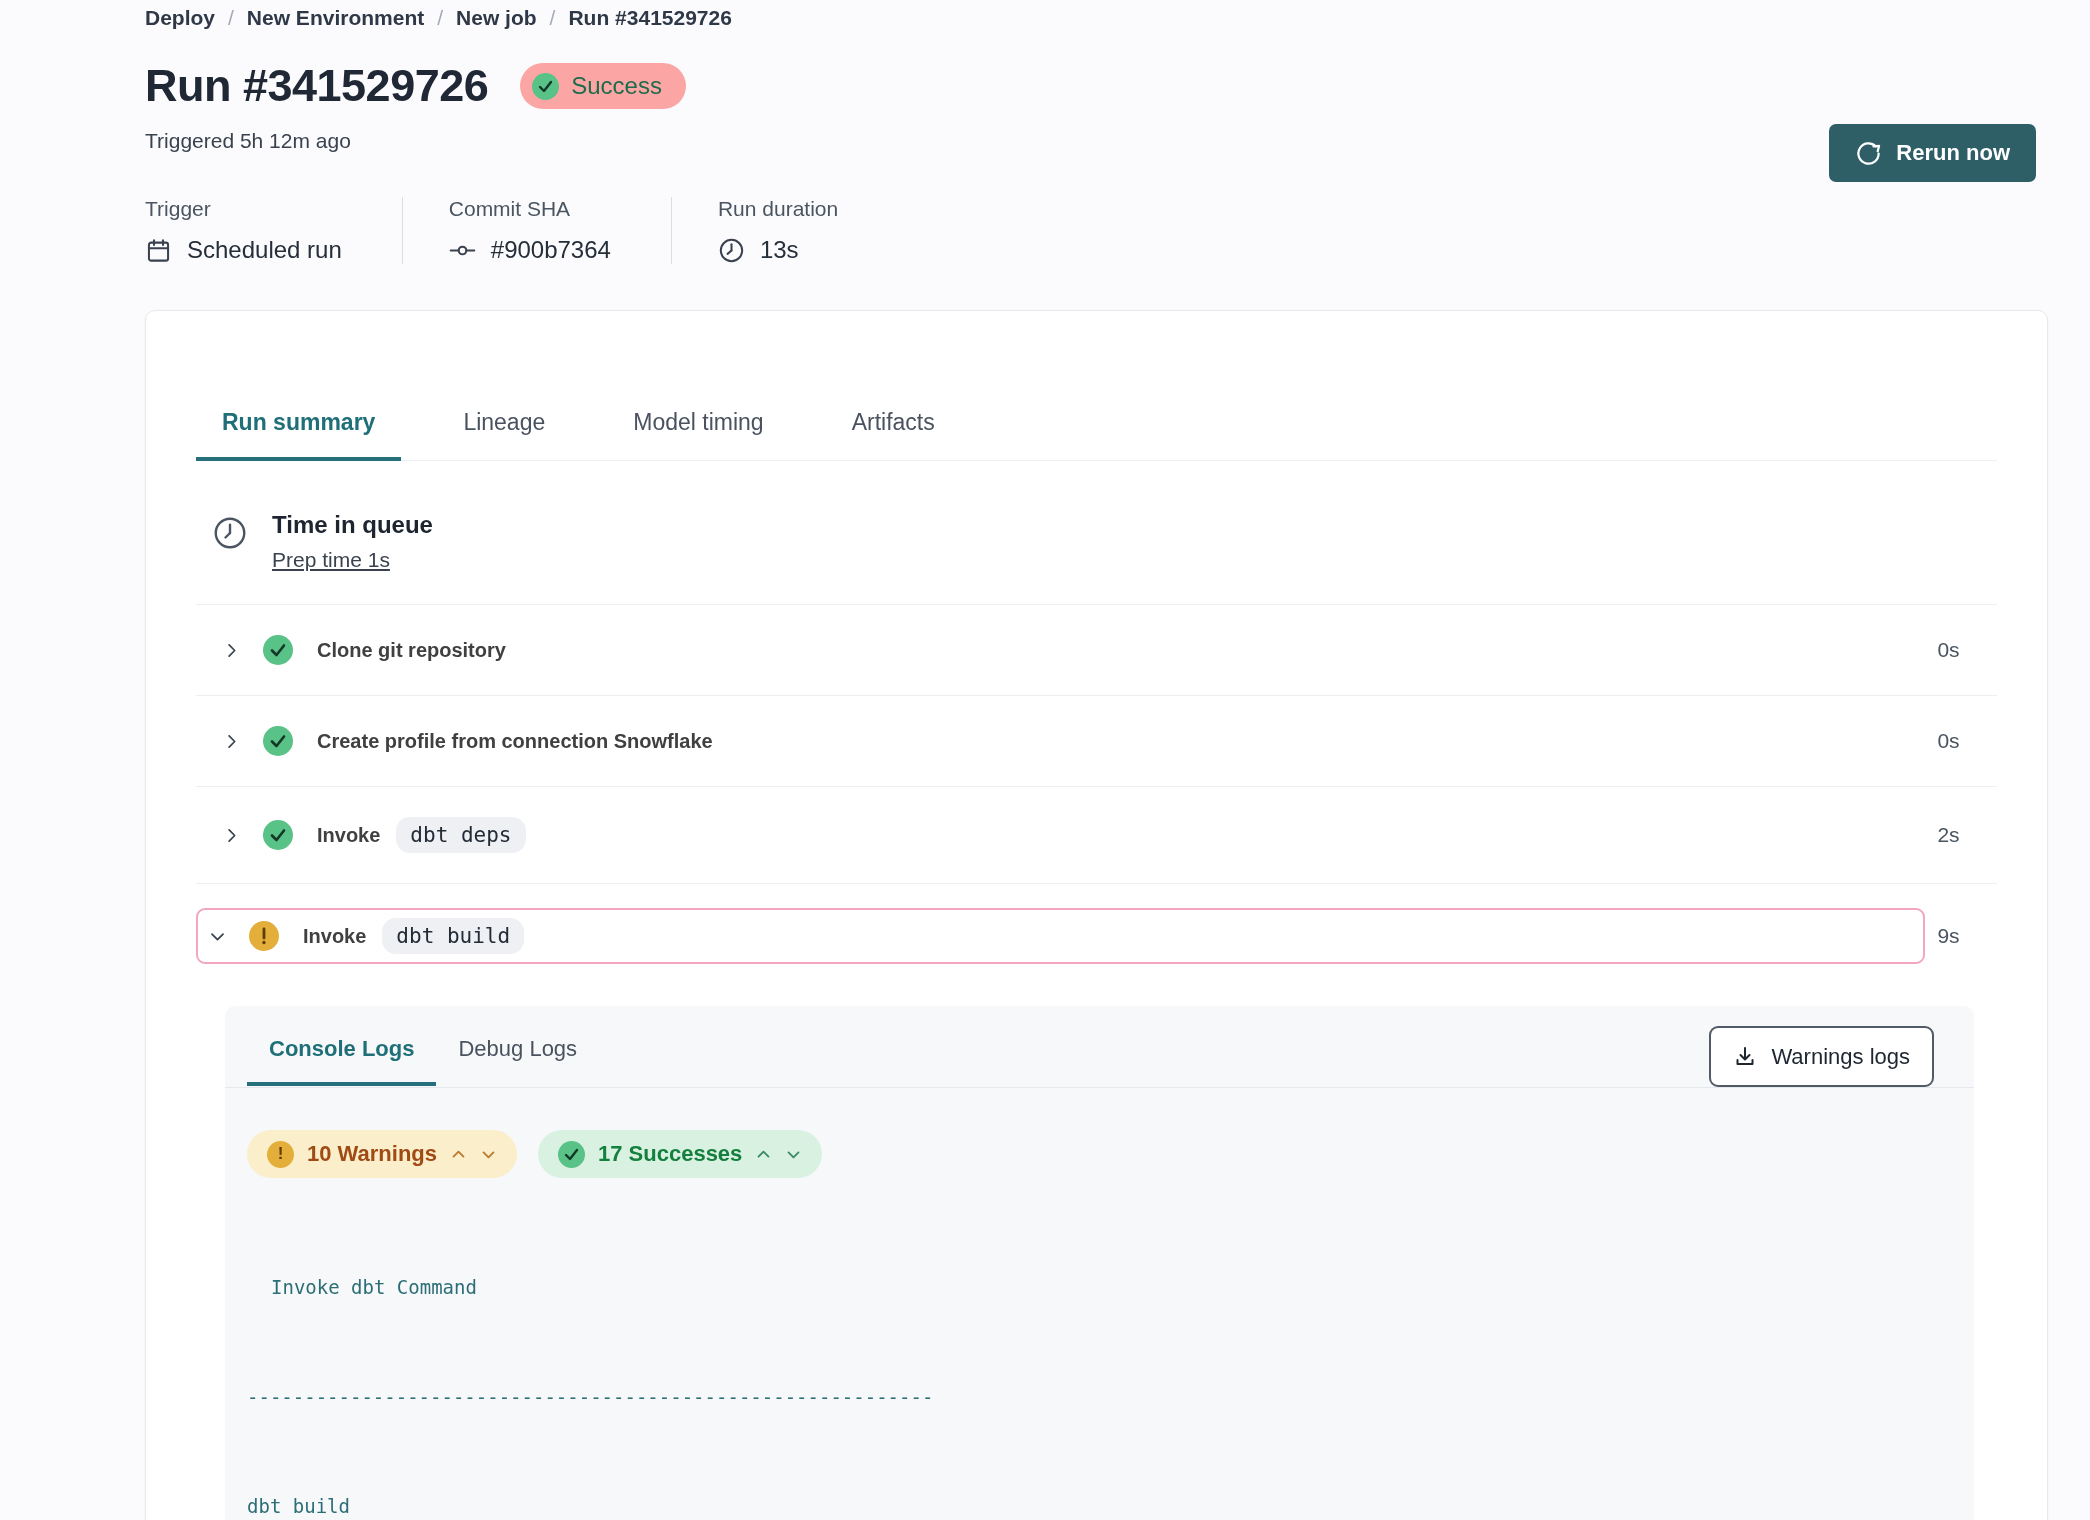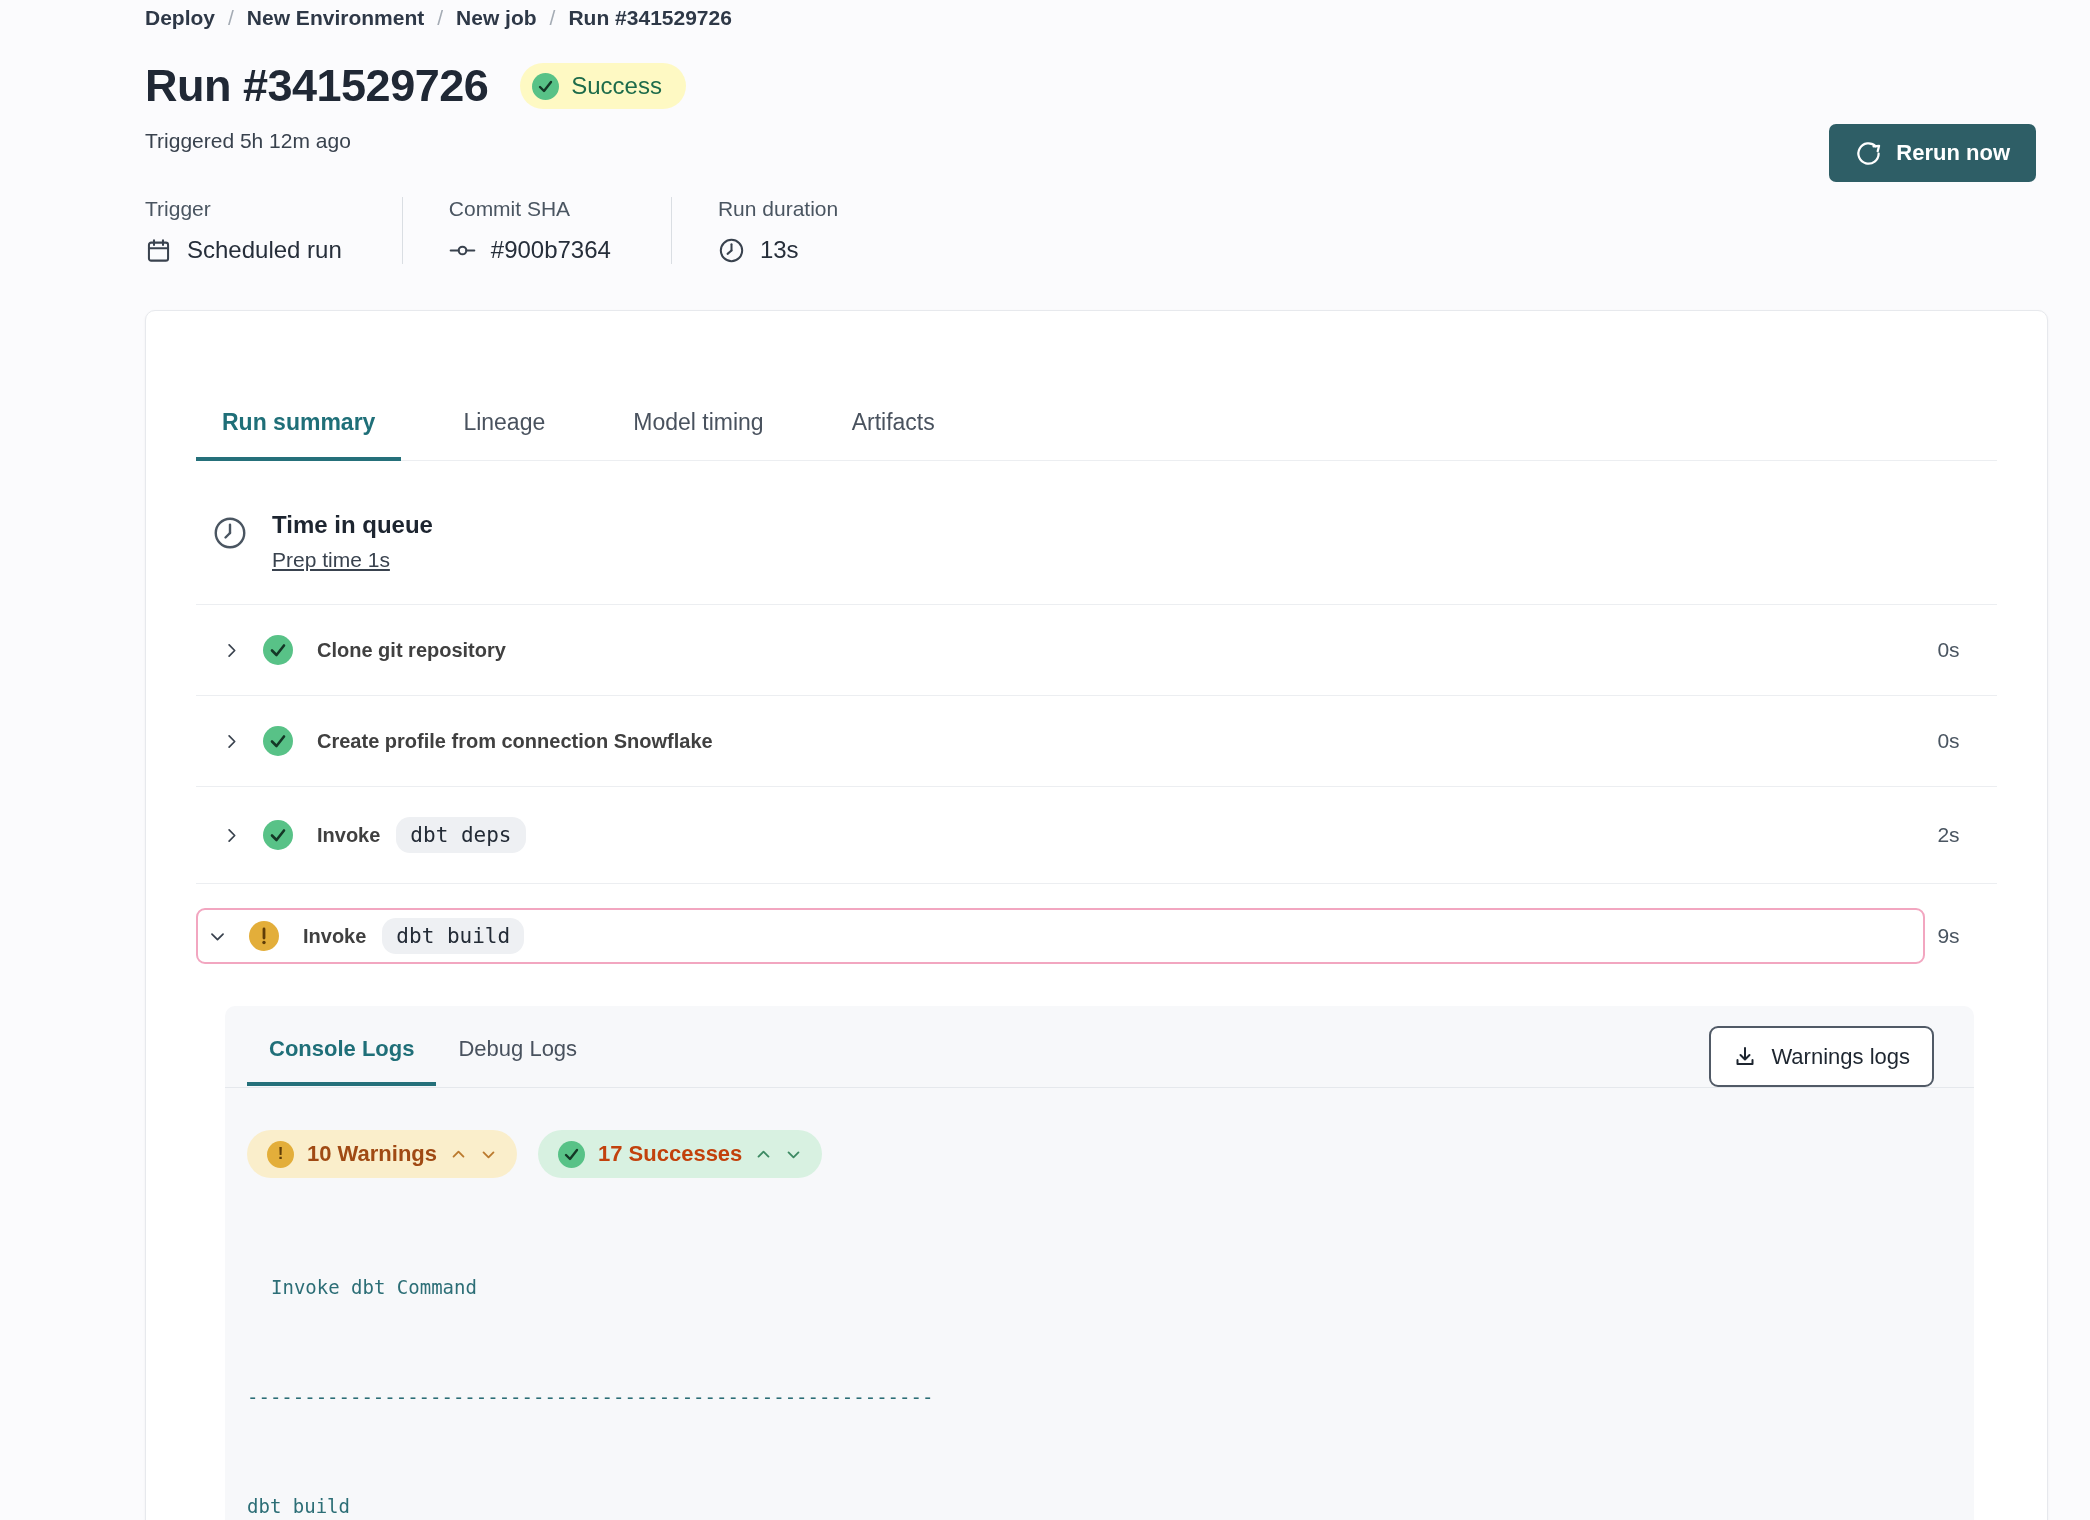--- a/index.html
+++ b/index.html
@@ -12,21 +12,21 @@
   .page { padding:6px 42px 0 145px; position:relative; }
 
   
   .breadcrumb { display:flex; align-items:center; gap:13px; font-size:21px; font-weight:700; color:#2e3847; }
   .crumb-sep { color:#a4abb4; font-weight:400; }
 
   
   .header { position:relative; }
   .title-row { display:flex; align-items:center; margin-top:30px; }
   .page-title { font-size:45px; font-weight:700; color:#202835; letter-spacing:-0.5px; }
-  .status-pill { display:flex; align-items:center; gap:12px; margin-left:32px; background:#fef9c3; border-radius:26px; padding:9px 24px 9px 12px; }
+  .status-pill { display:flex; align-items:center; gap:12px; margin-left:32px; background:#fca5a5; border-radius:26px; padding:9px 24px 9px 12px; }
   .status-pill .check-circle { width:27px; height:27px; }
   .status-pill .pill-label { font-size:24px; color:#1d6b4a; }
   .triggered { margin-top:17px; font-size:21px; color:#39424e; }
   .rerun-btn { position:absolute; top:64px; right:12px; display:flex; align-items:center; gap:14px;
     background:#2e5e66; color:#fff; border:none; border-radius:7px; height:58px; padding:0 26px;
     font-size:22px; font-weight:600; font-family:inherit; cursor:pointer; }
 
   
   .meta-row { display:flex; margin-top:44px; }
   .meta-col { padding-right:60px; margin-right:46px; border-right:1px solid #dadee3; }
@@ -71,21 +71,21 @@
   .search-input { width:252px; height:61px; background:#fff; border:2px solid #ccd3da; border-radius:9px;
     padding:0 20px; font-size:21px; font-family:inherit; color:#2a323d; }
   .search-input::placeholder { color:#828c97; }
   .download-btn { display:flex; align-items:center; gap:14px; height:61px; padding:0 22px; background:#fff;
     border:2px solid #515a66; border-radius:9px; font-size:22px; font-weight:500; color:#1e2630;
     font-family:inherit; cursor:pointer; }
 
   .badge-row { display:flex; gap:21px; padding:42px 0 0 22px; }
   .pill { display:flex; align-items:center; gap:13px; height:48px; padding:0 20px; border-radius:24px; font-size:22px; font-weight:700; }
   .pill-warn { background:#faeecb; color:#a04a14; }
-  .pill-ok { background:#d8f1e1; color:#c2410c; }
+  .pill-ok { background:#d8f1e1; color:#15803d; }
   .mini-circle { width:27px; height:27px; border-radius:50%; display:flex; align-items:center; justify-content:center; flex:none; }
   .mini-warn { background:#e3ae3a; color:#5f3d08; font-size:17px; font-weight:700; }
   .pill-chev { width:17px; height:17px; cursor:pointer; }
 
   
   .logbody { font-family:"DejaVu Sans Mono", monospace; font-size:19px; line-height:36.5px;
     padding:18px 26px 0 22px; color:#333c48; white-space:pre-wrap; }
   .logline { min-height:36px; }
   .teal { color:#2c6e76; }
   .indent { padding-left:24px; }

